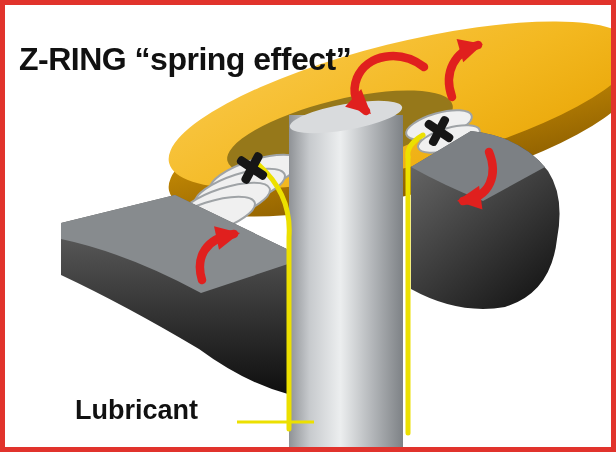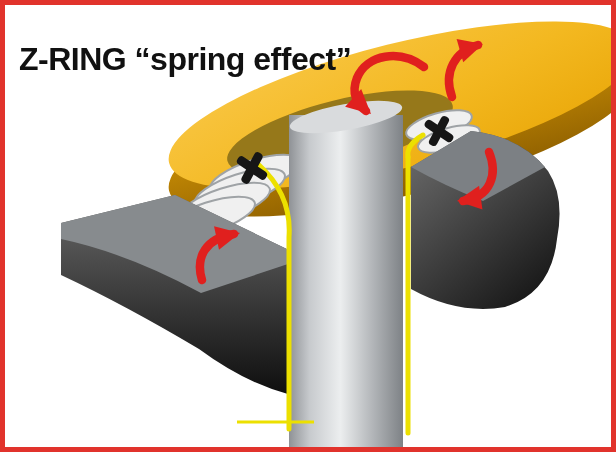--- a/index.html
+++ b/index.html
@@ -126,14 +126,15 @@
     </g>
     <g>
       <path class="arrow-stroke" d="M 197,275 C 190,252 201,233 229,229"></path>
       <polygon class="arrow-head" points="0,0 -24,-12 -24,12" transform="translate(235,228) rotate(-12)"></polygon>
     </g>
 
     <line x1="232" y1="417" x2="309" y2="417" class="lub-line" stroke-width="3"></line>
   </svg>
 
   <div class="title">Z-RING “spring effect”</div>
+  <div class="lubricant-label">Lubricant</div>
 
 </div>
 
 </body></html>

